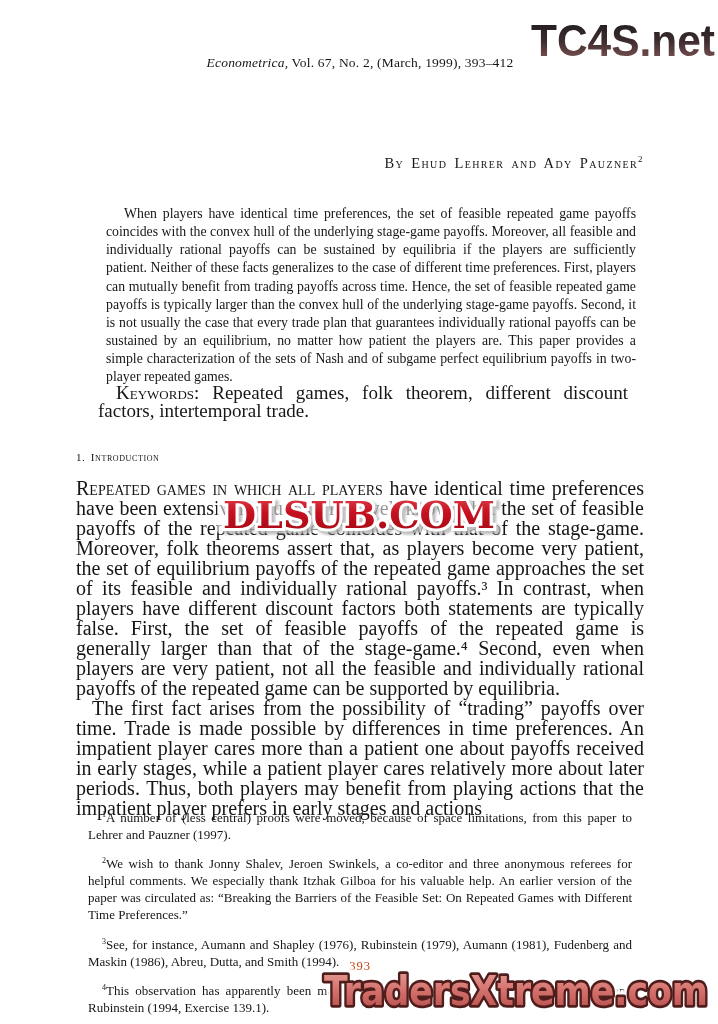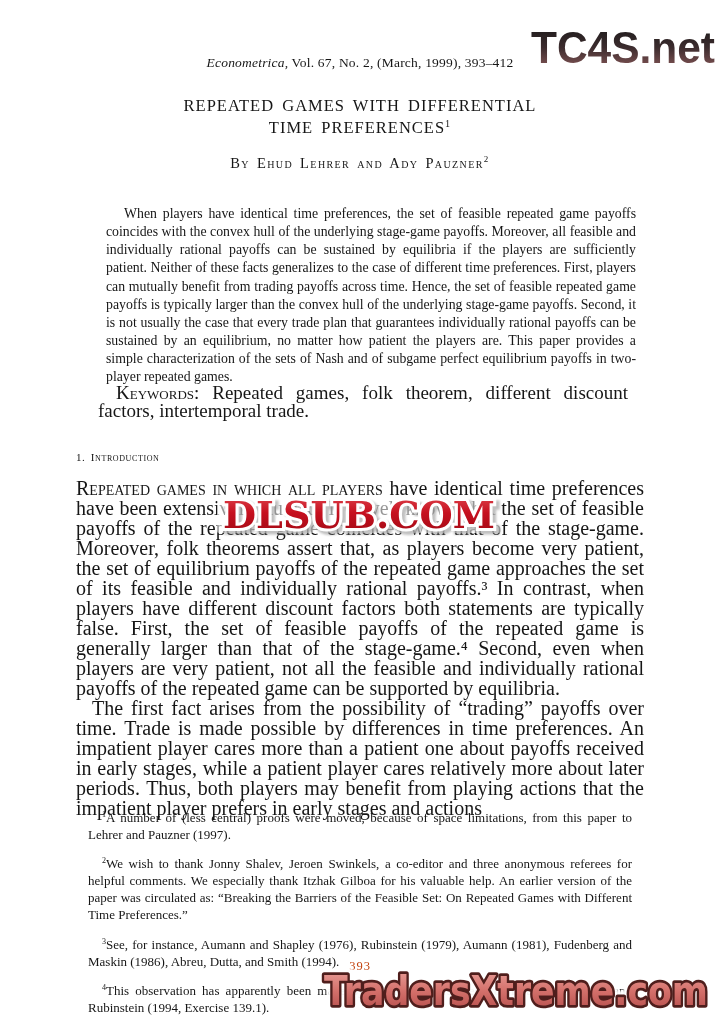--- a/index.html
+++ b/index.html
@@ -17,21 +17,21 @@
   }
   .journal-line .it{font-style:italic;}
 
   .title-block{
     position:absolute; top:95px; left:76px; width:568px;
     text-align:center; font-size:16.5px; letter-spacing:1px; word-spacing:3px;
     line-height:22px;
   }
   .byline{
     position:absolute; top:155px; left:76px; width:568px;
-    text-align:center; font-size:14.5px; letter-spacing:1.4px; word-spacing:2px;
+    text-align:right; font-size:14.5px; letter-spacing:1.4px; word-spacing:2px;
   }
 
   .abstract{
     position:absolute; top:205px; left:98px; width:530px;
     font-size:13.8px; line-height:18.15px; text-align:justify;
     text-indent:18px;
     margin-left:8px;
   }
   .keywords{
     position:absolute; top:384px; left:98px; width:530px;
@@ -54,35 +54,31 @@
     font-size:13px; line-height:17.1px; text-align:justify;
   }
   .footnotes p{margin:12px; padding:0; text-indent:14px;}
 
   .pagenum{
     position:absolute; top:959px; left:76px; width:568px;
     text-align:center; font-size:12.5px; letter-spacing:1px; color:#c2410c;
   }
 
   .wm{position:absolute; pointer-events:none;}
-  .wm-tc4s{top:23px; left:527px;}
+  .wm-tc4s{top:16px; left:527px;}
   .wm-dlsub{top:492px; left:215px;}
   .wm-traders{top:961px; left:314px;}
 </style>
 </head>
 <body>
 
 <div class="page">
 
   <div class="journal-line"><span class="it">Econometrica,</span><span> Vol. 67, No. 2, (March, 1999), 393–412</span></div>
 
-  <div class="title-block">
-    <div>REPEATED GAMES WITH DIFFERENTIAL</div>
-    <div><span>TIME PREFERENCES</span><sup>1</sup></div>
-  </div>
 
   <div class="byline"><span class="sc">By Ehud Lehrer and Ady Pauzner</span><sup>2</sup></div>
 
   <div class="abstract">When players have identical time preferences, the set of feasible repeated game payoffs coincides with the convex hull of the underlying stage-game payoffs. Moreover, all feasible and individually rational payoffs can be sustained by equilibria if the players are sufficiently patient. Neither of these facts generalizes to the case of different time preferences. First, players can mutually benefit from trading payoffs across time. Hence, the set of feasible repeated game payoffs is typically larger than the convex hull of the underlying stage-game payoffs. Second, it is not usually the case that every trade plan that guarantees individually rational payoffs can be sustained by an equilibrium, no matter how patient the players are. This paper provides a simple characterization of the sets of Nash and of subgame perfect equilibrium payoffs in two-player repeated games.</div>
 
   <div class="keywords"><span class="sc">Keywords</span><span>: Repeated games, folk theorem, different discount factors, intertemporal trade.</span></div>
 
   <div class="section-head sc">1. Introduction</div>
 
   <div class="bodytext">

